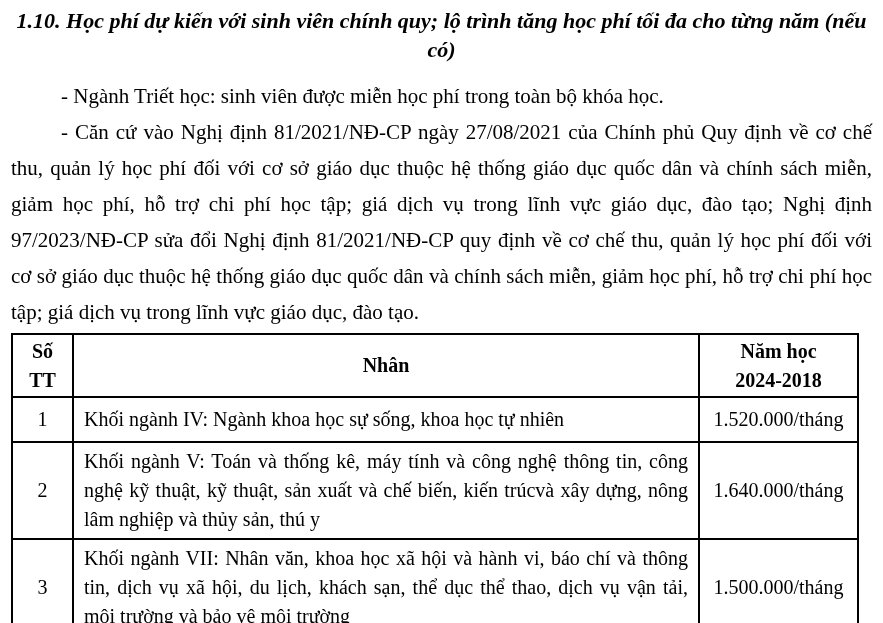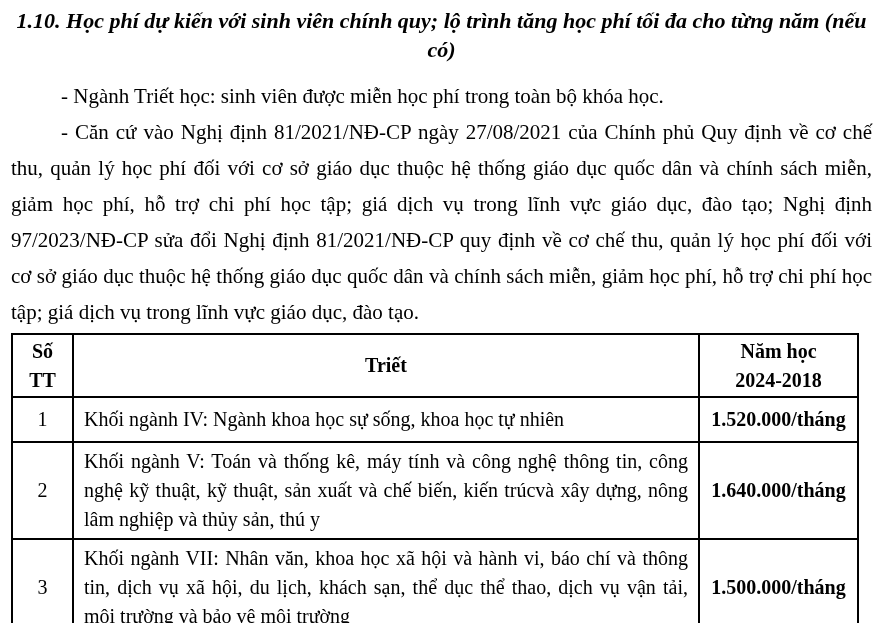--- a/index.html
+++ b/index.html
@@ -60,21 +60,20 @@
   td.cell-stt {
     text-align: center;
   }
   td.cell-nganh {
     text-align: justify;
     padding: 4px 10px;
     margin-left: 16px;
   }
   td.cell-fee {
     text-align: center;
-    font-weight: bold;
   }
 </style>
 </head>
 <body>
 
 <div class="page">
 
   <div class="heading">1.10. Học phí dự kiến với sinh viên chính quy; lộ trình tăng học phí tối đa cho từng năm (nếu có)</div>
 
   <div class="body-text">
@@ -85,21 +84,21 @@
   <table class="fee-table">
     <colgroup>
       <col class="col-stt">
       <col class="col-nganh">
       <col class="col-fee">
     </colgroup>
     <thead>
       <tr class="header-row">
         <th class="cell-header">Số
 TT</th>
-        <th class="cell-header">Triết</th>
+        <th class="cell-header">Nhân</th>
         <th class="cell-header">Năm học
 2024-2018</th>
       </tr>
     </thead>
     <tbody>
       <tr class="row-1">
         <td class="cell-stt">1</td>
         <td class="cell-nganh">Khối ngành IV: Ngành khoa học sự sống, khoa học tự nhiên</td>
         <td class="cell-fee">1.520.000/tháng</td>
       </tr>

